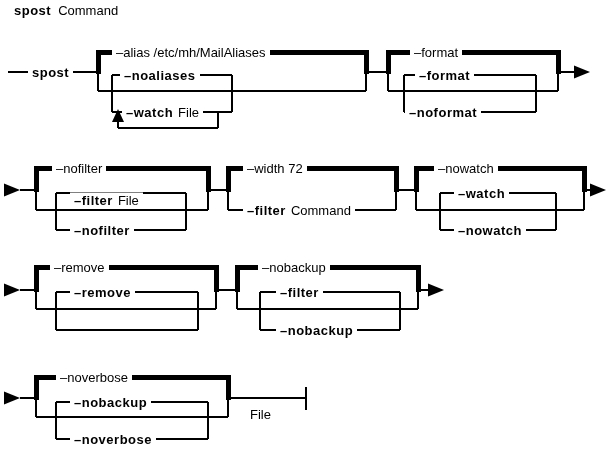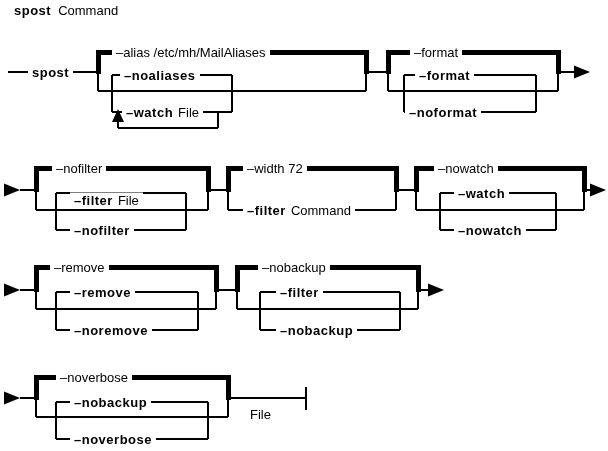--- a/index.html
+++ b/index.html
@@ -144,21 +144,20 @@
 
   <span class="lbl" style="left:243px;top:168px">–width 72</span>
   <span class="lbl" style="left:243px;top:210px"><span class="b">–filter</span><span class="i param">Command</span></span>
 
   <span class="lbl" style="left:434px;top:168px">–nowatch</span>
   <span class="lbl b" style="left:454px;top:193px">–watch</span>
   <span class="lbl b" style="left:454px;top:230px">–nowatch</span>
 
   <span class="lbl" style="left:50px;top:267px">–remove</span>
   <span class="lbl b" style="left:70px;top:292px">–remove</span>
-  <span class="lbl b" style="left:70px;top:330px">–noremove</span>
 
   <span class="lbl" style="left:258px;top:267px">–nobackup</span>
   <span class="lbl b" style="left:276px;top:292px">–filter</span>
   <span class="lbl b" style="left:276px;top:330px">–nobackup</span>
 
   <span class="lbl" style="left:56px;top:377px">–noverbose</span>
   <span class="lbl b" style="left:70px;top:402px">–nobackup</span>
   <span class="lbl b" style="left:70px;top:439px">–noverbose</span>
 
   <span class="lbl i" style="left:246px;top:398px">File</span>

